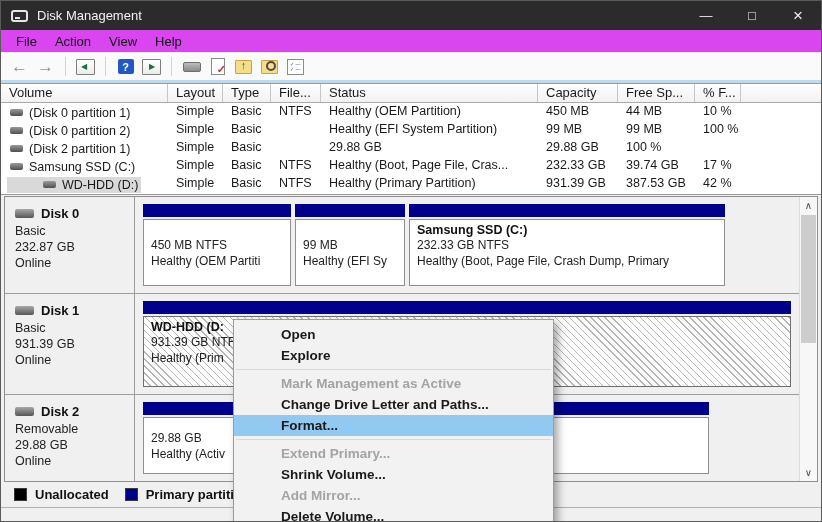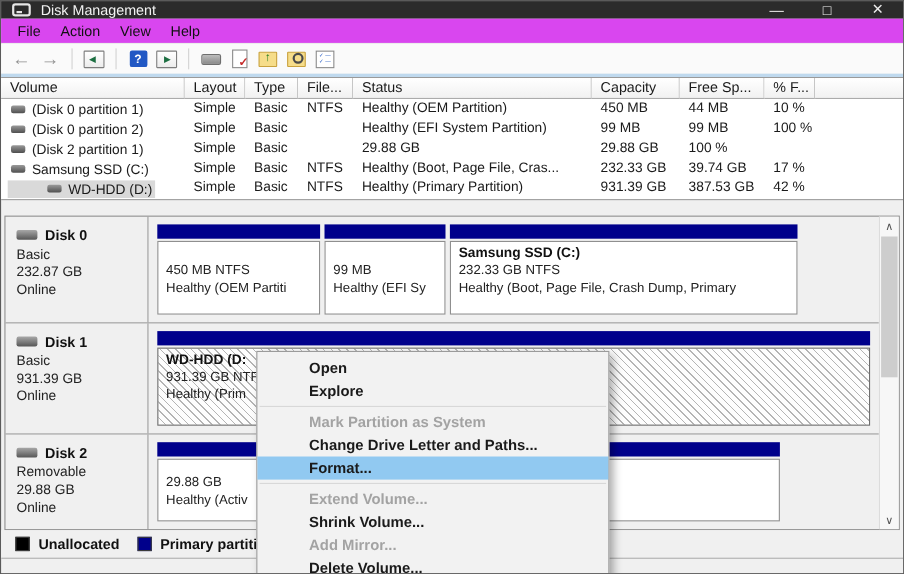--- a/index.html
+++ b/index.html
@@ -3,21 +3,21 @@
 <meta charset="utf-8">
 <style>
   * { margin:0; padding:0; box-sizing:border-box; }
   html,body { background:#888; }
   body { font-family:"Liberation Sans", sans-serif; }
 
   .window { position:relative; width:822px; height:522px; background:#f0f0f0;
             overflow:hidden; border:1px solid #5a5a5a; }
 
   
-  .titlebar { height:16px; background:#2b2b2b; display:flex; align-items:center; padding-left:10px; }
+  .titlebar { height:29px; background:#2b2b2b; display:flex; align-items:center; padding-left:10px; }
   .drive-ic { width:17px; height:12px; border:2px solid #e6e6e6; border-radius:3px; position:relative; margin-right:9px; }
   .drive-ic::after { content:""; position:absolute; left:2px; bottom:1px; width:5px; height:2px; background:#e6e6e6; }
   .title-text { color:#f2f2f2; font-size:13px; }
   .win-controls { margin-left:auto; display:flex; height:100%; }
   .wc { width:46px; display:flex; align-items:center; justify-content:center; color:#eee; font-size:13px; cursor:default; }
   .wc.close { font-size:17px; }
 
   
   .menubar { height:23px; background:#d946ef; display:flex; align-items:center; padding-left:6px; border-bottom:1px solid #ececec; }
   .menu-item { font-size:13px; color:#111; padding:2px 9px; }
@@ -334,23 +334,23 @@
       <div class="legend-item">
         <div class="swatch" style="background: rgb(0, 0, 139);"></div>
         <div class="legend-label">Primary partitio</div>
       </div>
     </div>
 
   <div class="ctx" id="ctxmenu">
       <div class="mi normal">Open</div>
       <div class="mi normal">Explore</div>
       <div class="msep"></div>
-      <div class="mi disabled">Mark Partition as System</div>
+      <div class="mi disabled">Mark Management as Active</div>
       <div class="mi normal">Change Drive Letter and Paths...</div>
       <div class="mi highlighted">Format...</div>
       <div class="msep"></div>
-      <div class="mi disabled">Extend Volume...</div>
+      <div class="mi disabled">Extend Primary...</div>
       <div class="mi normal">Shrink Volume...</div>
       <div class="mi disabled">Add Mirror...</div>
       <div class="mi normal">Delete Volume...</div>
     </div>
 
 </div>
 
 </body></html>

